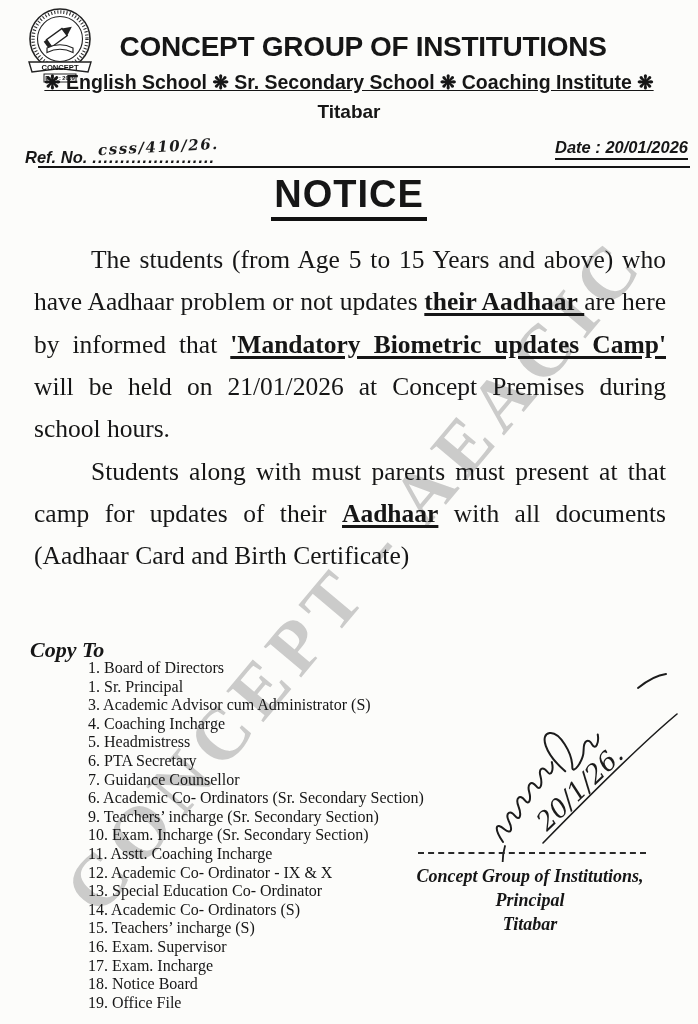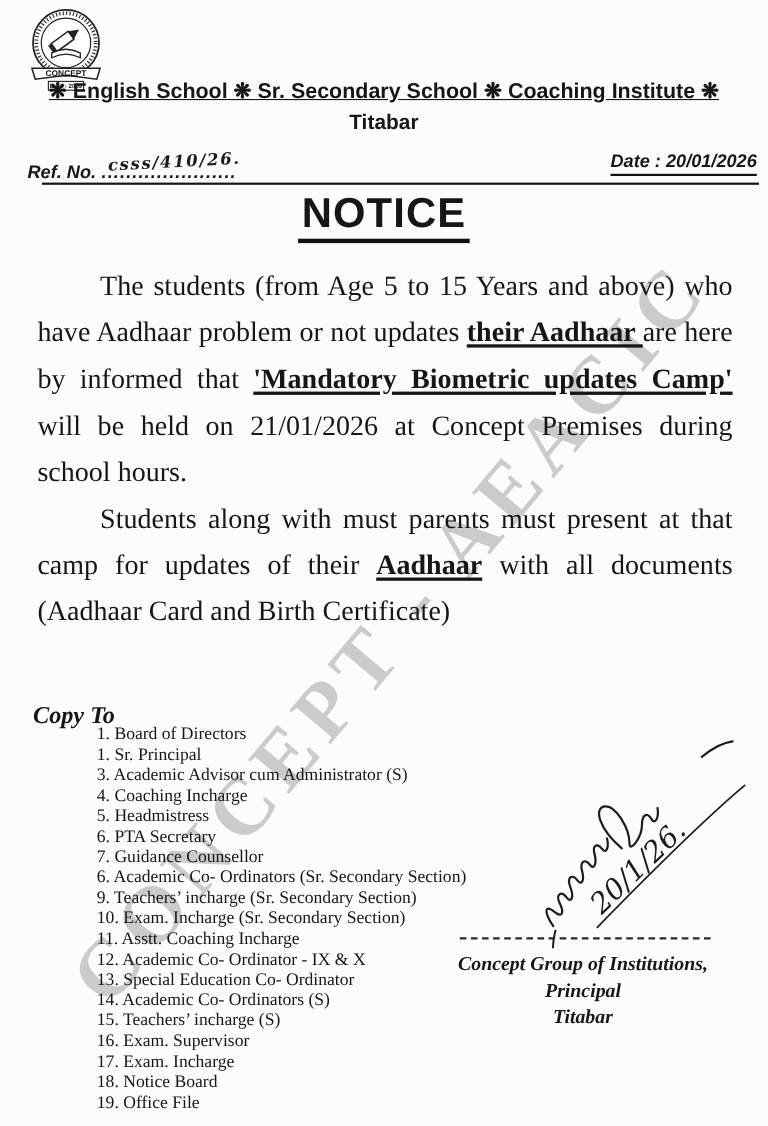--- a/index.html
+++ b/index.html
@@ -109,20 +109,21 @@
         <path d="M46,25 L55,29.5 L46,34 Z" fill="#222"></path>
         <rect x="23.5" y="25" width="3.5" height="9" fill="#222"></rect>
       </g>
       <path d="M27,42 Q40,35.5 53,42 L53,46.5 Q40,40 27,46.5 Z" fill="#fff" stroke="#222" stroke-width="1.2"></path>
       <path d="M9,56 L71,56 L68,66 L40,62.5 L12,66 Z" fill="#fff" stroke="#222" stroke-width="1.4"></path>
       <text x="40" y="63.5" text-anchor="middle" font-family="Liberation Sans, sans-serif" font-size="7.6" font-weight="bold" fill="#111">CONCEPT</text>
       <rect x="24" y="68" width="32" height="8" fill="#fff" stroke="#222" stroke-width="1"></rect>
       <text x="40" y="74.3" text-anchor="middle" font-family="Liberation Sans, sans-serif" font-size="5.6" font-weight="bold" fill="#111">Estd : 2009</text>
     </svg>
 
+    <div class="org-title">CONCEPT GROUP OF INSTITUTIONS</div>
     <div class="org-subtitle">❋ English School ❋ Sr. Secondary School ❋ Coaching Institute ❋</div>
     <div class="org-location">Titabar</div>
 
     <div class="ref-row">
       <span>Ref. No.</span><span class="ref-dots"><span>......................</span><span class="ref-handwriting">csss/410/26.</span></span>
     </div>
     <div class="date-line">Date  : 20/01/2026</div>
     <div class="header-rule"></div>
 
     <div class="notice-title-wrap">

